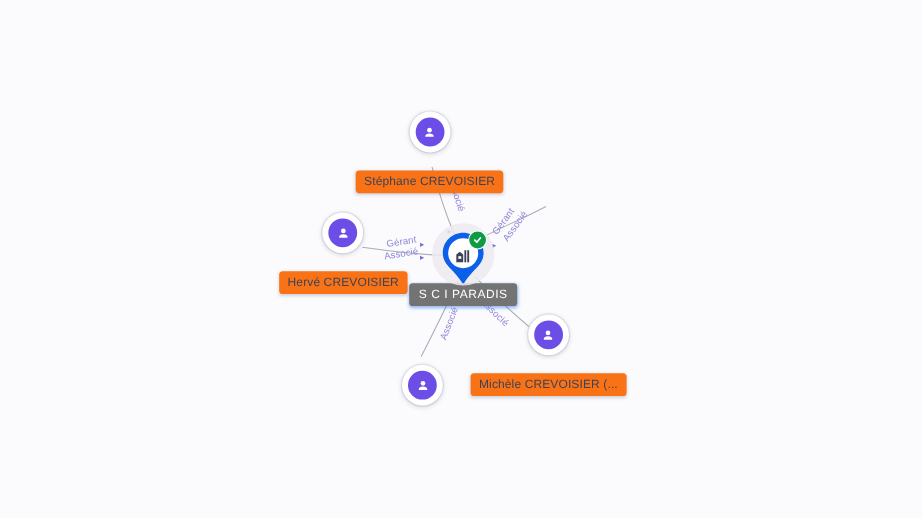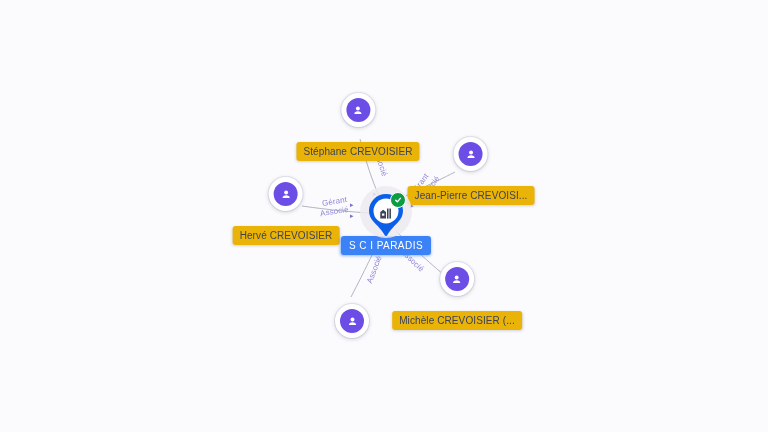--- a/index.html
+++ b/index.html
@@ -53,21 +53,21 @@
     background: #6c4de6;
     display: flex;
     align-items: center;
     justify-content: center;
   }
   .avatar-circle svg { display: block; }
 
   
   .node-label {
     margin-top: 15px;
-    background: #eab308;
+    background: #f97316;
     color: #3d4257;
     font-size: 10px;
     line-height: 13px;
     letter-spacing: .1px;
     padding: 3px 7px;
     border-radius: 3px;
     white-space: nowrap;
     box-shadow: 0 1px 3px rgba(40,40,80,.20);
   }
 
@@ -116,21 +116,21 @@
     height: 14px;
     border-radius: 50%;
     background: #0d9b43;
     border: 1.5px solid #ffffff;
     display: flex;
     align-items: center;
     justify-content: center;
   }
   .company-label {
     margin-top: -5px;
-    background: #3b82f6;
+    background: #737373;
     color: #ffffff;
     font-size: 10px;
     line-height: 13px;
     letter-spacing: .45px;
     padding: 3px 8px;
     border-radius: 3px;
     white-space: nowrap;
     box-shadow: 0 1px 3px rgba(11,95,232,.45);
   }
 
@@ -195,31 +195,20 @@
       <div class="avatar-circle">
         <svg width="13" height="13" viewBox="0 0 24 24" fill="#ffffff">
           <circle cx="12" cy="8.2" r="3.6"></circle>
           <path d="M12 13.2c-3.9 0-6.6 2.1-6.6 4.3 0 .6.5 1 1.1 1h11c.6 0 1.1-.4 1.1-1 0-2.2-2.7-4.3-6.6-4.3z"></path>
         </svg>
       </div>
     </div>
     <div class="node-label">Stéphane CREVOISIER</div>
   </div>
 
-  <div class="node" style="left:471px; top:171px;">
-    <div class="person-card">
-      <div class="avatar-circle">
-        <svg width="13" height="13" viewBox="0 0 24 24" fill="#ffffff">
-          <circle cx="12" cy="8.2" r="3.6"></circle>
-          <path d="M12 13.2c-3.9 0-6.6 2.1-6.6 4.3 0 .6.5 1 1.1 1h11c.6 0 1.1-.4 1.1-1 0-2.2-2.7-4.3-6.6-4.3z"></path>
-        </svg>
-      </div>
-    </div>
-    <div class="node-label">Jean-Pierre CREVOISI...</div>
-  </div>
 
   <div class="node" style="left:286px; top:211px;">
     <div class="person-card">
       <div class="avatar-circle">
         <svg width="13" height="13" viewBox="0 0 24 24" fill="#ffffff">
           <circle cx="12" cy="8.2" r="3.6"></circle>
           <path d="M12 13.2c-3.9 0-6.6 2.1-6.6 4.3 0 .6.5 1 1.1 1h11c.6 0 1.1-.4 1.1-1 0-2.2-2.7-4.3-6.6-4.3z"></path>
         </svg>
       </div>
     </div>

